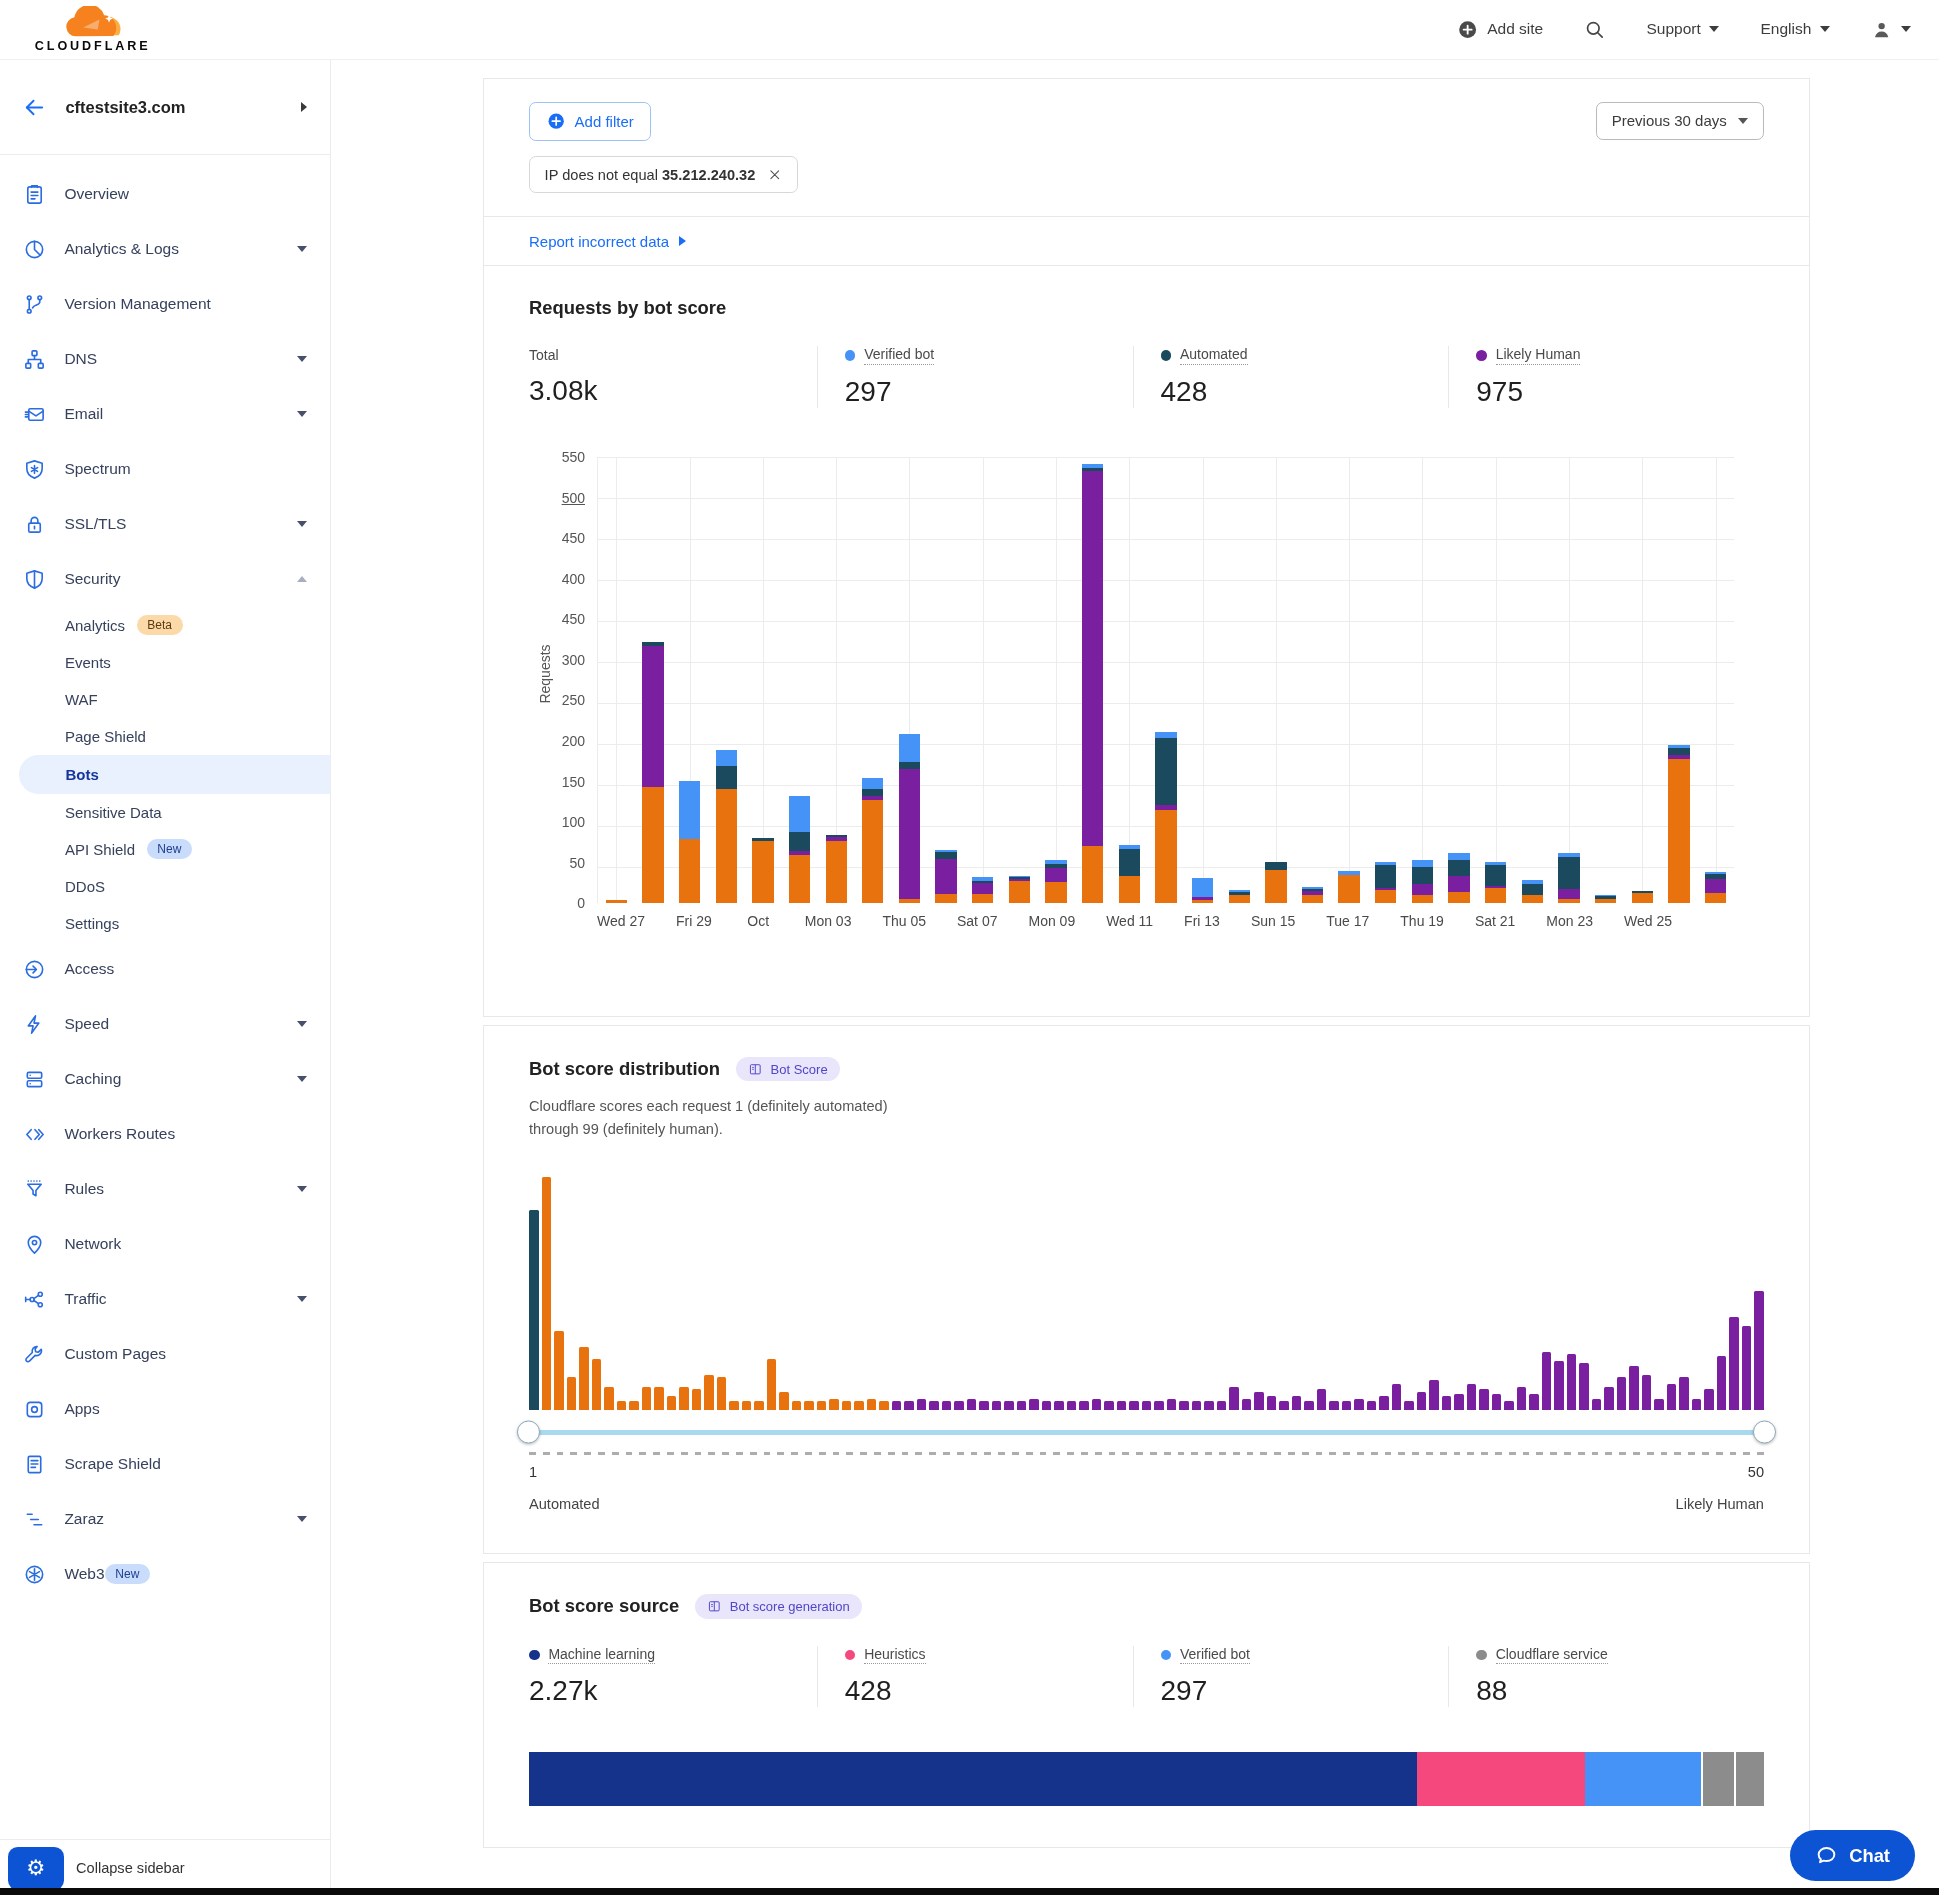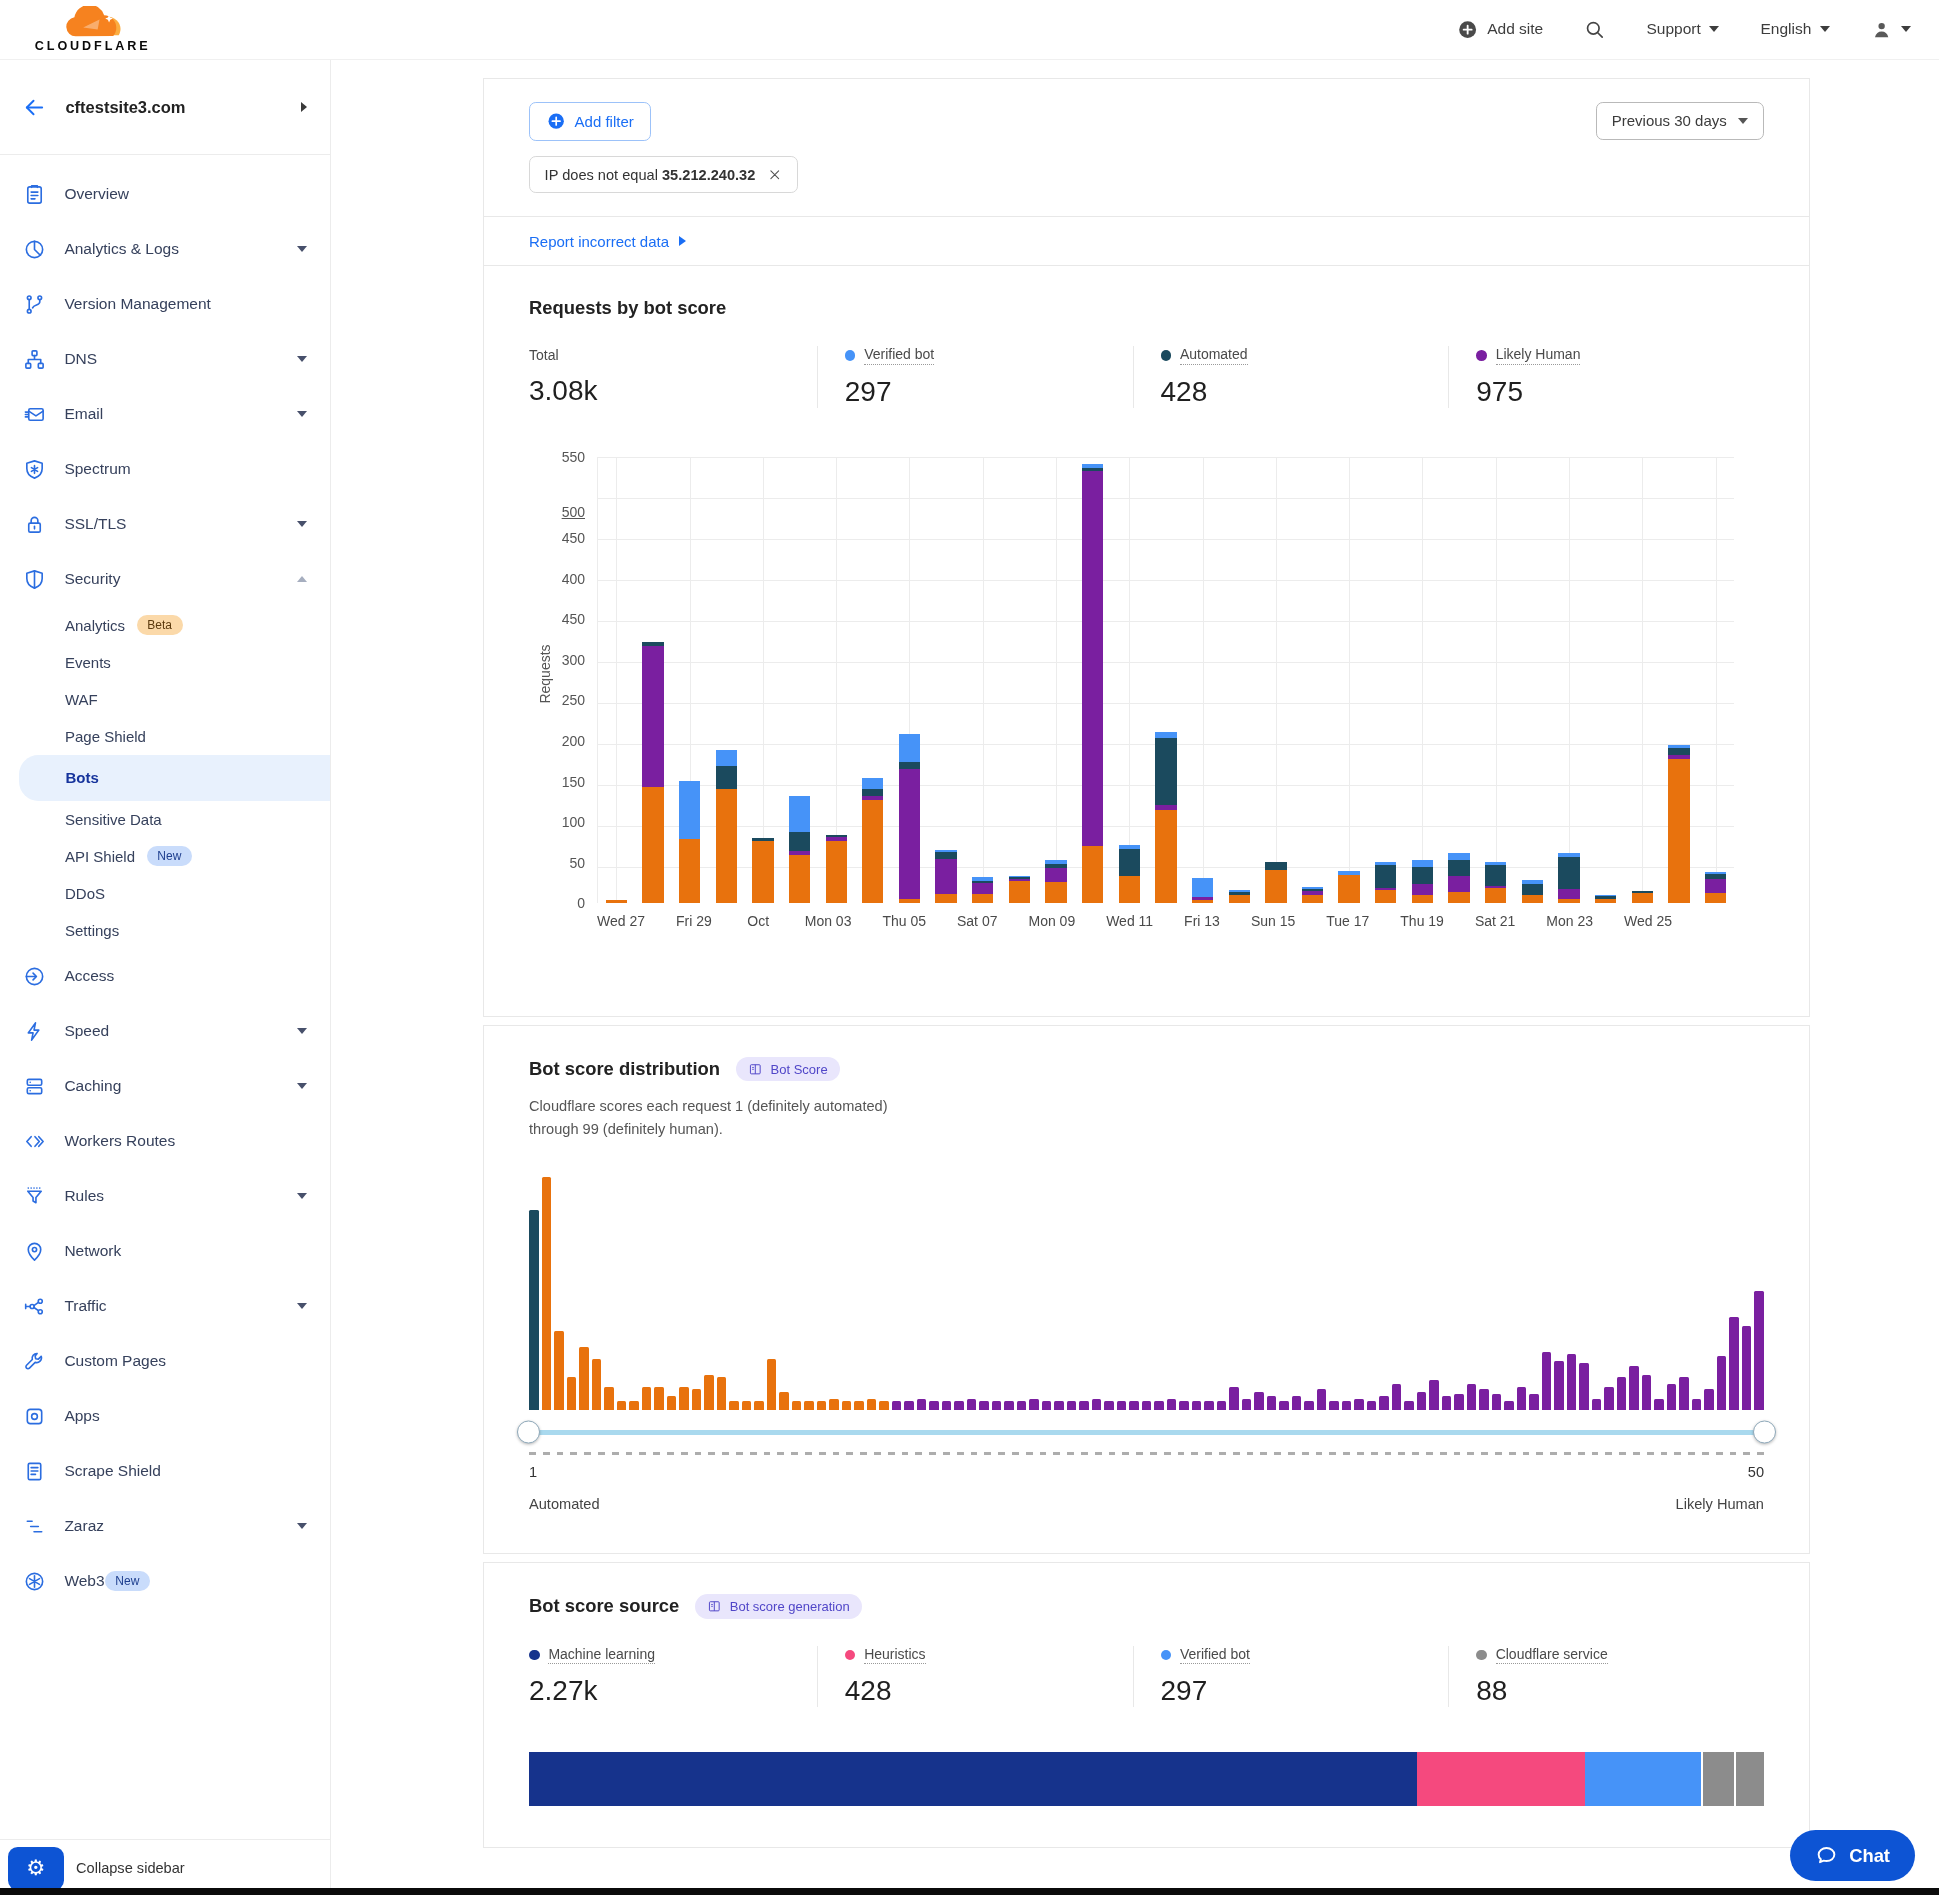--- a/index.html
+++ b/index.html
@@ -26,21 +26,21 @@
   .site-name { font-size:16.5px; font-weight:bold; color:#222; margin-left:19.4px; flex:1; }
   .tri-right { width:0; height:0; border-top:5.8px solid transparent; border-bottom:5.8px solid transparent; border-left:6.8px solid #3a3a3a; }
   .nav-list { flex:1; padding-top:11.6px; overflow:hidden; }
   .item { height:55px; display:flex; align-items:center; padding:0 23px; font-size:15.5px; color:#36415c; cursor:pointer; }
   .item .icon { width:23px; height:23px; margin-right:18.4px; flex:none; }
   .item .icon svg { width:100%; height:100%; }
   .item .lbl { white-space:nowrap; }
   .item .caret-dn { margin-left:auto; width:0; height:0; border-left:5.3px solid transparent; border-right:5.3px solid transparent; border-top:6.3px solid #47506b; }
   .item .caret-up { margin-left:auto; width:0; height:0; border-left:5.3px solid transparent; border-right:5.3px solid transparent; border-bottom:6.3px solid #a6aebf; }
   .sub { height:37px; display:flex; align-items:center; padding-left:65px; font-size:15px; color:#36415c; cursor:pointer; gap:11.6px; }
-  .sub.active { margin-left:19.4px; padding-left:46px; height:46px; border-radius:19.4px 0 0 19.4px; background:#e8f1fd; color:#16349c; font-weight:bold; }
+  .sub.active { margin-left:19.4px; padding-left:46px; height:39px; border-radius:19.4px 0 0 19.4px; background:#e8f1fd; color:#16349c; font-weight:bold; }
   .badge { font-size:12px; padding:2.9px 10.7px; border-radius:10.7px; white-space:nowrap; }
   .badge.beta { background:#fbd9a9; color:#5c3a0e; }
   .badge.new { background:#c9dcfb; color:#1e3f8f; }
   .sidebar-footer { flex:none; height:56px; border-top:1px solid #ececec; position:relative; display:flex; align-items:center; font-size:14.6px; color:#333; }
   .gear-fab { position:absolute; left:7.8px; top:6.8px; width:56px; height:43px; background:#0d54d4; border-radius:9.7px; color:#fff;
               display:flex; align-items:center; justify-content:center; font-size:21.3px; cursor:pointer; }
   .collapse-lbl { margin-left:76px; }
 
   
   .main { position:absolute; left:483px; top:60px; width:1327px; }
@@ -422,21 +422,21 @@
           <div class="stat"><div class="stat-label">
               <span class="dot" style="background: rgb(122, 31, 160);"></span>
               <span class="txt">Likely Human</span>
             </div><div class="stat-value">975</div></div>
         </div>
 
       <div class="chart">
         <div class="y-title">Requests</div>
         <div id="ylabels">
             <div class="ylab" style="top: 0px;">550</div>
-            <div class="ylab" style="top: 55px; text-decoration: underline;">500</div>
+            <div class="ylab" style="top: 41px; text-decoration: underline;">500</div>
             <div class="ylab" style="top: 81px;">450</div>
             <div class="ylab" style="top: 122px;">400</div>
             <div class="ylab" style="top: 162px;">450</div>
             <div class="ylab" style="top: 203px;">300</div>
             <div class="ylab" style="top: 243px;">250</div>
             <div class="ylab" style="top: 284px;">200</div>
             <div class="ylab" style="top: 325px;">150</div>
             <div class="ylab" style="top: 365px;">100</div>
             <div class="ylab" style="top: 406px;">50</div>
             <div class="ylab" style="top: 446px;">0</div>

